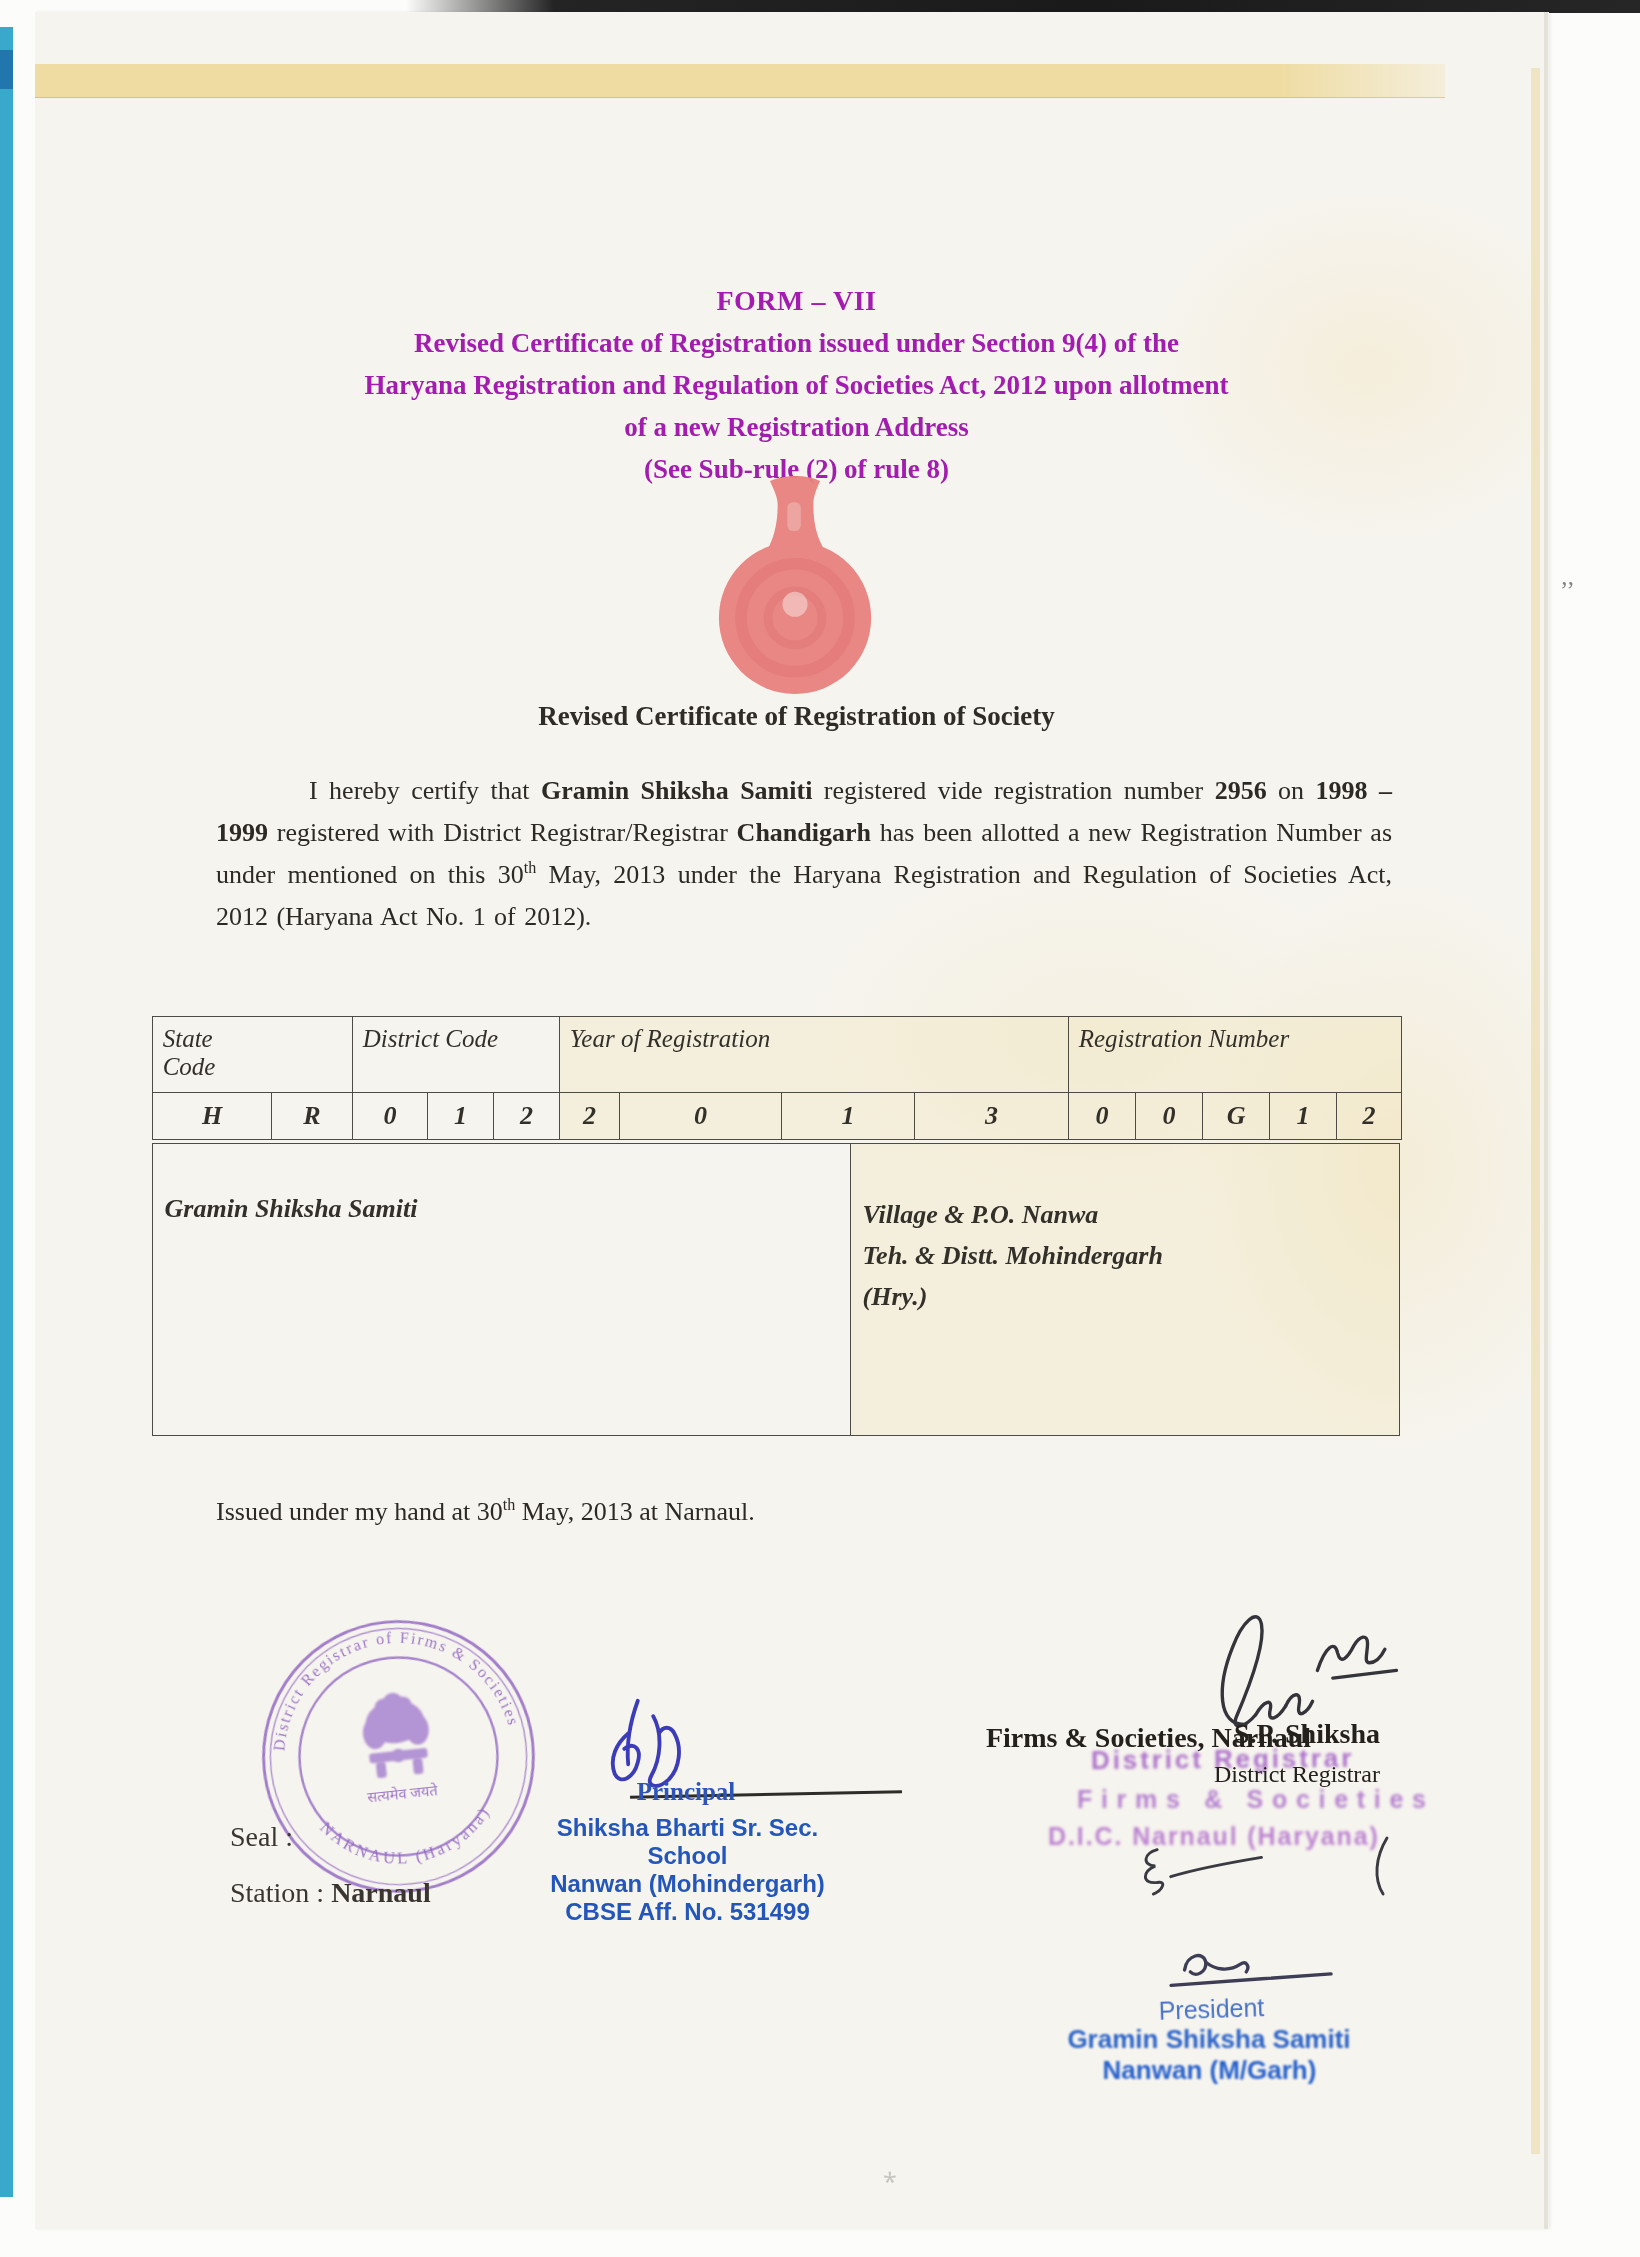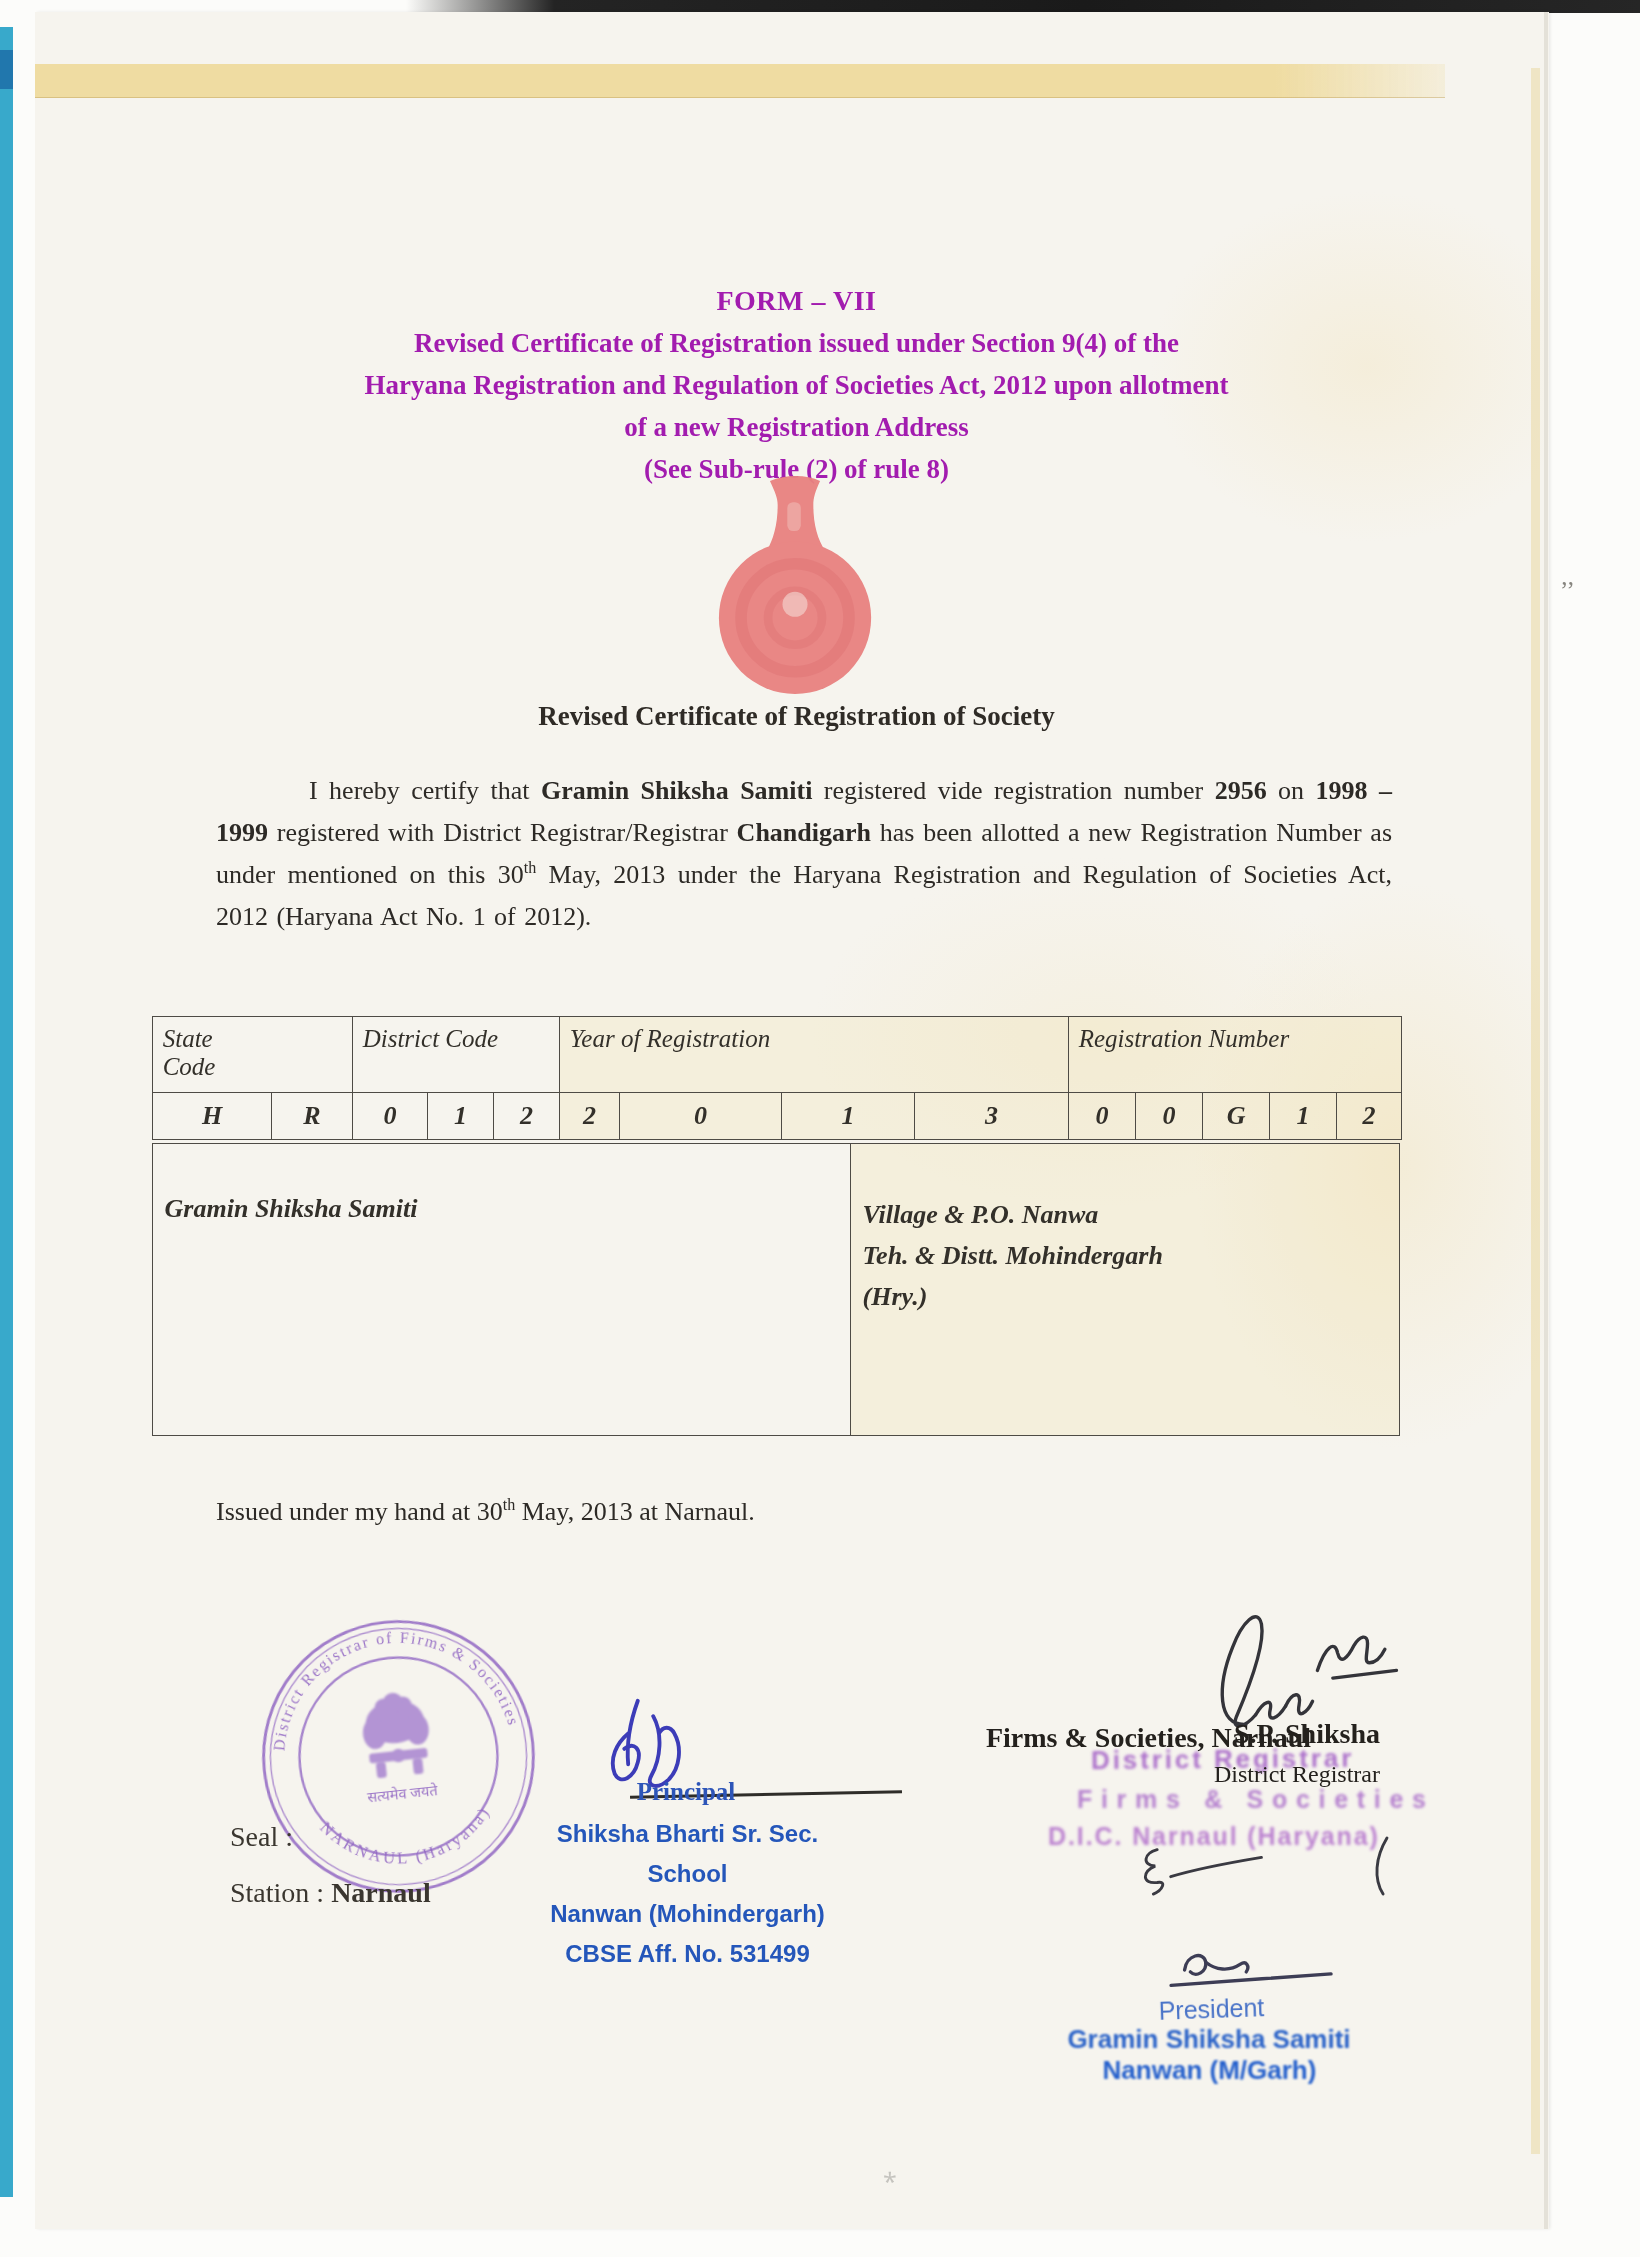--- a/index.html
+++ b/index.html
@@ -65,21 +65,21 @@
   
   #seal-wrap{left:251px;top:1609px;width:295px;height:295px;transform:rotate(-6deg);
     filter:blur(0.5px) opacity(.92);}
   #seal-label{left:230px;top:1821px;font-size:28px;color:#3a362f;}
   #station-line{left:230px;top:1877px;font-size:28px;color:#3a362f;}
 
   
   #principal-sig{left:570px;top:1695px;}
   #principal-strike{left:630px;top:1793px;width:272px;height:2.9px;background:#2e2c28;transform:rotate(-1.2deg);}
   #principal-title{left:541px;top:1778px;width:290px;font-weight:bold;font-size:25px;color:#2d55b8;filter:blur(0.4px);}
-  #principal-lines{left:521px;top:1814px;width:333px;font-weight:bold;font-size:24px;line-height:40px;color:#2456ba;filter:blur(0.4px);}
+  #principal-lines{left:521px;top:1814px;width:333px;font-weight:bold;font-size:24px;line-height:28px;color:#2456ba;filter:blur(0.4px);}
 
   
   #registrar-sig{left:1190px;top:1601px;}
   #registrar-name{left:1057px;top:1718px;width:323px;text-align:right;font-weight:bold;font-size:28px;color:#24211d;}
   .purple-stamp{color:#9a50c2;font-weight:bold;filter:blur(1.4px);opacity:.8;}
   #stamp-line1{left:1091px;top:1744px;font-size:26px;letter-spacing:2.9px;transform:rotate(-.5deg);}
   #registrar-title1{left:1057px;top:1761px;width:323px;text-align:right;font-weight:normal;font-size:24px;color:#24211d;}
   #stamp-line2{left:1077px;top:1785px;font-size:25px;letter-spacing:8.7px;opacity:.7;}
   #registrar-title2{left:917px;top:1722px;width:463px;text-align:center;font-weight:bold;font-size:28px;color:#24211d;}
   #stamp-line3{left:1048px;top:1822px;font-size:25px;letter-spacing:1.9px;opacity:.75;color:#a85cc6;}

